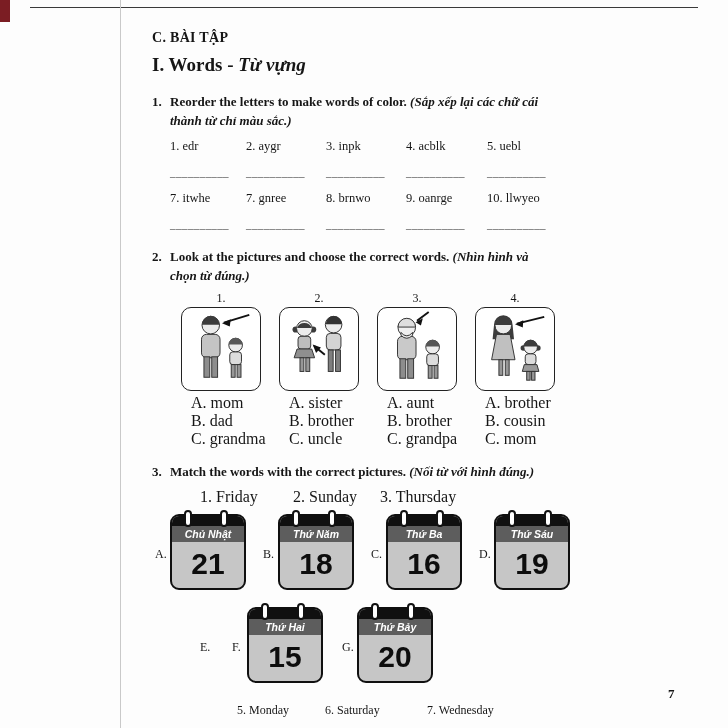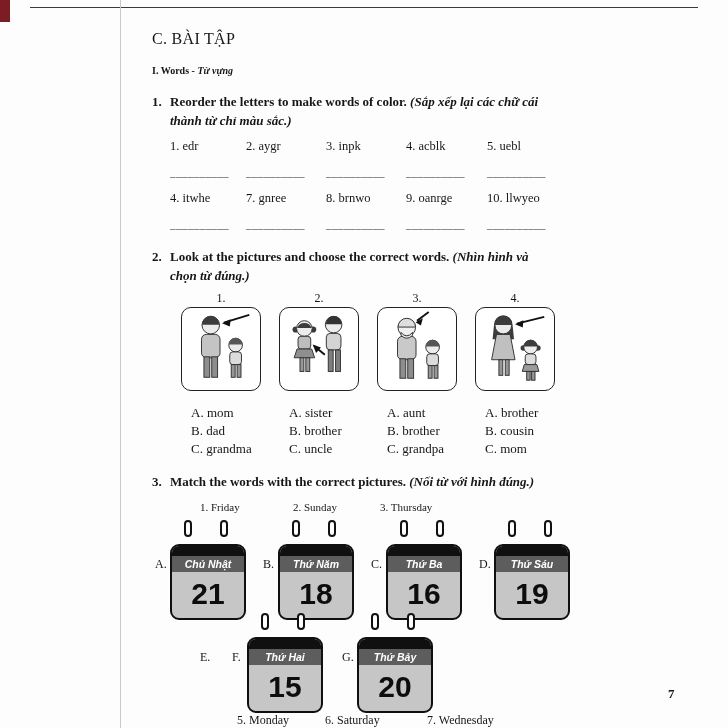--- a/index.html
+++ b/index.html
@@ -6,54 +6,54 @@
   body{
     width:728px;height:728px;position:relative;overflow:hidden;
     background:#fdfdfd;color:#161616;
     font-family:"Liberation Serif",serif;
   }
   .corner-accent{position:absolute;left:0;top:0;width:10px;height:22px;background:#7b1d23;}
   .top-rule{position:absolute;left:30px;right:30px;top:7px;height:1px;background:#3a3a3a;}
   .margin-vline{position:absolute;left:120px;top:0;bottom:0;width:1px;background:#c9c9c9;}
   .content{position:absolute;left:152px;top:30px;width:548px;}
 
-  .section-header{font-size:16px;font-weight:400;letter-spacing:.3px;}
-  .words-heading{margin-top:17px;font-size:10px;font-weight:700;}
+  .section-header{font-size:14px;font-weight:700;letter-spacing:.3px;}
+  .words-heading{margin-top:8px;font-size:19px;font-weight:700;}
   .words-heading .vi{font-style:italic;}
 
   .exercise{display:flex;margin-top:16px;}
   .ex-num{flex:0 0 18px;width:18px;font-weight:700;font-size:13px;line-height:19px;}
   .ex-body{flex:1;font-size:13px;line-height:19px;}
   .prompt-en{font-weight:700;}
   .prompt-vi{font-weight:700;font-style:italic;text-align:center;}
 
   .word-grid{display:grid;grid-template-columns:76px 80px 80px 81px 1fr;row-gap:12px;
     margin-top:9px;font-size:12.5px;line-height:14px;}
   .blank-cell{font-size:11px;letter-spacing:.4px;color:#222;}
 
   .pics-row{display:flex;gap:18px;margin-left:11px;margin-top:7px;}
   .pic-col{width:80px;}
   .pic-num{text-align:center;font-size:12px;line-height:12px;margin-bottom:3px;}
   .pic-box{width:80px;height:84px;border:1.6px solid #222;border-radius:10px;
     box-sizing:border-box;overflow:hidden;background:#fff;}
   .pic-box svg{display:block;width:100%;height:100%;}
-  .opts{margin-top:13px;font-size:13px;line-height:18px;padding-left:10px;white-space:nowrap;}
+  .opts{margin-top:3px;font-size:16px;line-height:18px;padding-left:10px;white-space:nowrap;}
 
   .match-words-top{display:grid;grid-template-columns:93px 87px 103px auto;
-    margin-left:48px;margin-top:9px;font-size:11px;line-height:14px;}
+    margin-left:48px;margin-top:9px;font-size:16px;line-height:14px;}
   .cal-row{display:flex;}
   .cal-row-1{margin-left:3px;gap:17px;margin-top:6px;}
   .cal-row-2{margin-left:48px;gap:19px;margin-top:5px;}
   .cal-group{display:flex;align-items:center;}
   .cal-letter{flex:0 0 13px;width:13px;font-size:12px;}
   .calendar{position:relative;width:76px;height:88px;margin-left:2px;}
   .ring{position:absolute;top:0;width:8px;height:17px;border:2.4px solid #111;
     border-radius:4px;background:#fff;box-sizing:border-box;z-index:2;}
   .ring-l{left:14px;}  .ring-r{left:50px;}
-  .cal-body{position:absolute;top:24px;left:0;width:76px;height:76px;
+  .cal-body{position:absolute;top:4px;left:0;width:76px;height:76px;
     border:2.6px solid #101010;border-radius:9px;background:#c6c6c6;
     box-sizing:border-box;overflow:hidden;}
   .cal-top{height:10px;background:#101010;}
   .cal-day{height:16px;background:#5d5d5d;color:#fff;text-align:center;
     font-family:"Liberation Sans",sans-serif;font-weight:700;font-style:italic;
     font-size:10.5px;line-height:16px;}
   .cal-date{height:58px;text-align:center;color:#0d0d0d;
     font-family:"Liberation Sans",sans-serif;font-weight:700;font-size:30px;line-height:44px;}
   .match-words-bottom{display:grid;grid-template-columns:88px 102px auto;
     margin-left:85px;margin-top:12px;font-size:12px;line-height:14px;}
@@ -88,21 +88,21 @@
         <div>1. edr</div>
         <div>2. aygr</div>
         <div>3. inpk</div>
         <div>4. acblk</div>
         <div>5. uebl</div>
         <div class="blank-cell">__________</div>
         <div class="blank-cell">__________</div>
         <div class="blank-cell">__________</div>
         <div class="blank-cell">__________</div>
         <div class="blank-cell">__________</div>
-        <div>4. itwhe</div>
+        <div>7. itwhe</div>
         <div>7. gnree</div>
         <div>8. brnwo</div>
         <div>9. oanrge</div>
         <div>10. llwyeo</div>
         <div class="blank-cell">__________</div>
         <div class="blank-cell">__________</div>
         <div class="blank-cell">__________</div>
         <div class="blank-cell">__________</div>
         <div class="blank-cell">__________</div>
       </div>

